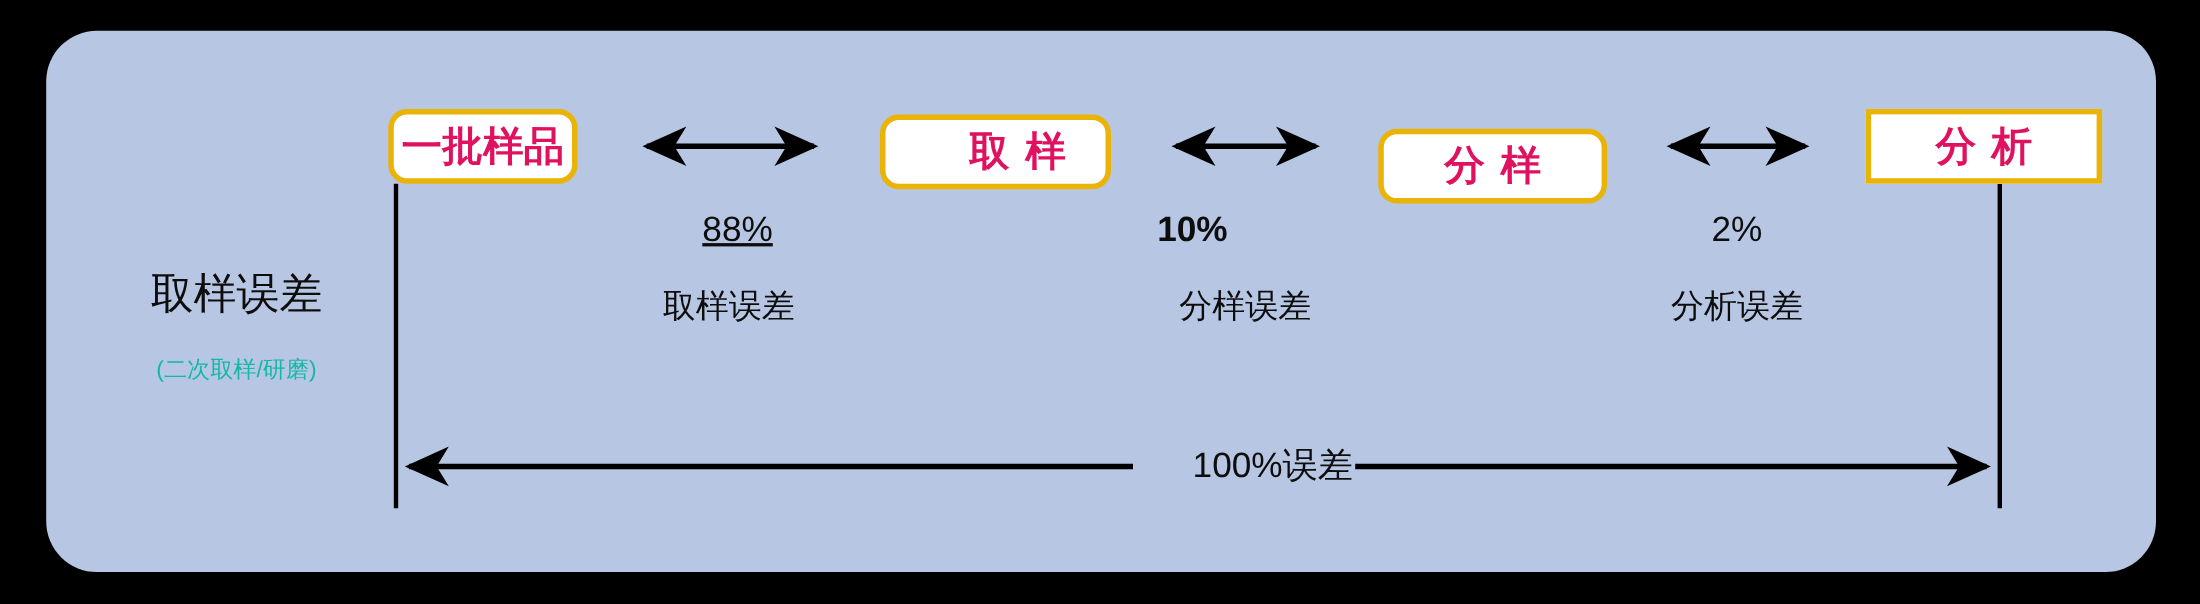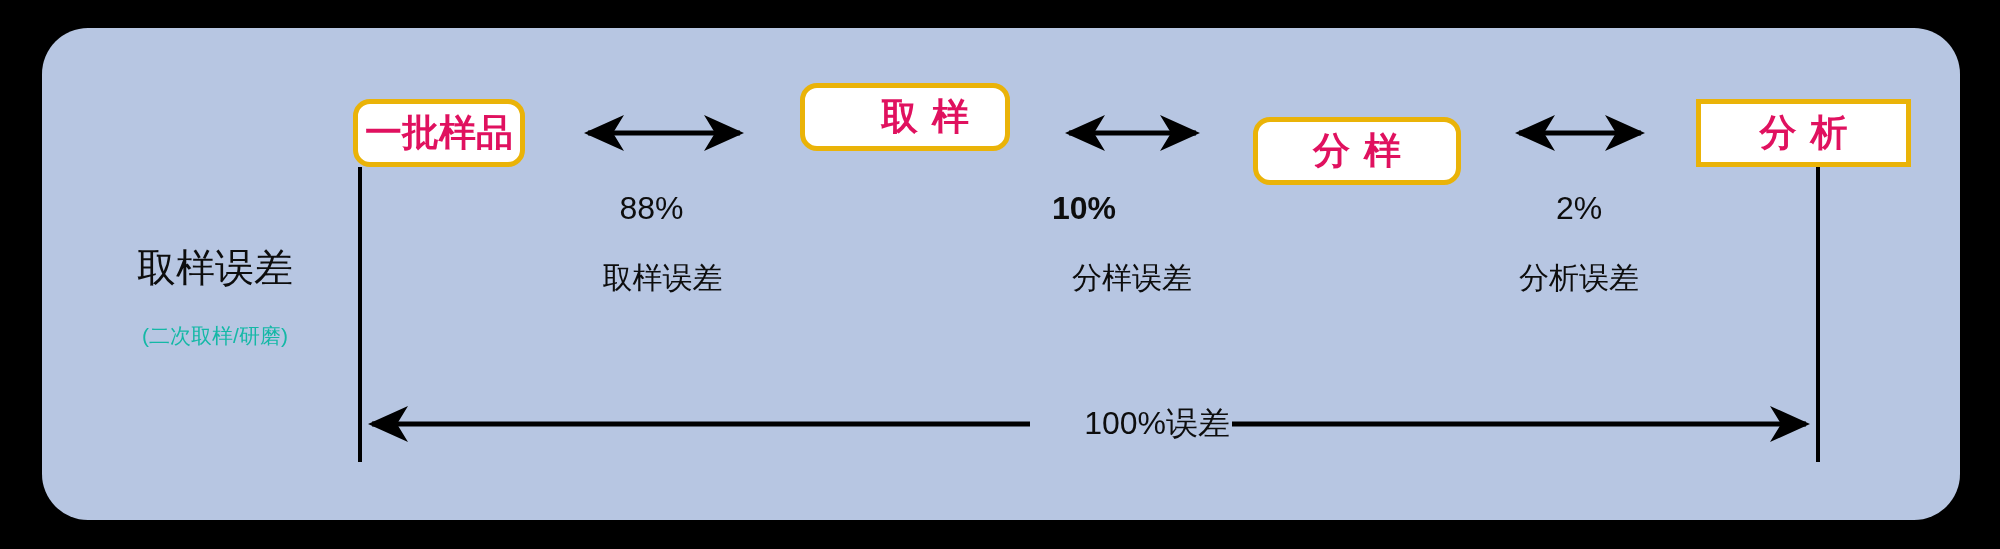--- a/index.html
+++ b/index.html
@@ -76,40 +76,40 @@
     color: #e0115f;
     font-size: 37px;
     font-weight: 600;
     white-space: nowrap;
   }
   .node.rounded { border-radius: 17px; }
   .node.square  { border-radius: 0; }
   .node .spaced { letter-spacing: 0.38em; text-indent: 0.38em; }
 
   #node-0 { left: 353px;  top: 99px;  width: 172px; height: 68px; }
-  #node-1 { left: 800px;  top: 83px;  width: 210px; height: 68px; padding-left: 40px; }
+  #node-1 { left: 800px;  top: 104px;  width: 210px; height: 68px; padding-left: 40px; }
   #node-2 { left: 1253px; top: 117px;  width: 208px; height: 68px; }
   #node-3 { left: 1696px; top: 99px;  width: 215px; height: 68px; }
 
   
   .gap-label {
     position: absolute;
     text-align: center;
     white-space: nowrap;
     color: #0d0d0d;
   }
   .gap-pct {
     font-size: 32px;
     top: 190px;
   }
   .gap-err {
     font-size: 30px;
     top: 258px;
   }
-  #pct-0 { left: 519px;  width: 265px; }
+  #pct-0 { left: 538px;  width: 265px; text-decoration: underline; }
   #pct-1 { left: 964px; width: 240px; font-weight: bold; }
   #pct-2 { left: 1462px; width: 234px; }
   #err-0 { left: 530px;  width: 265px; }
   #err-1 { left: 1012px; width: 240px; }
   #err-2 { left: 1462px; width: 234px; }
 
   
   #total-label {
     position: absolute;
     left: 1030px;

